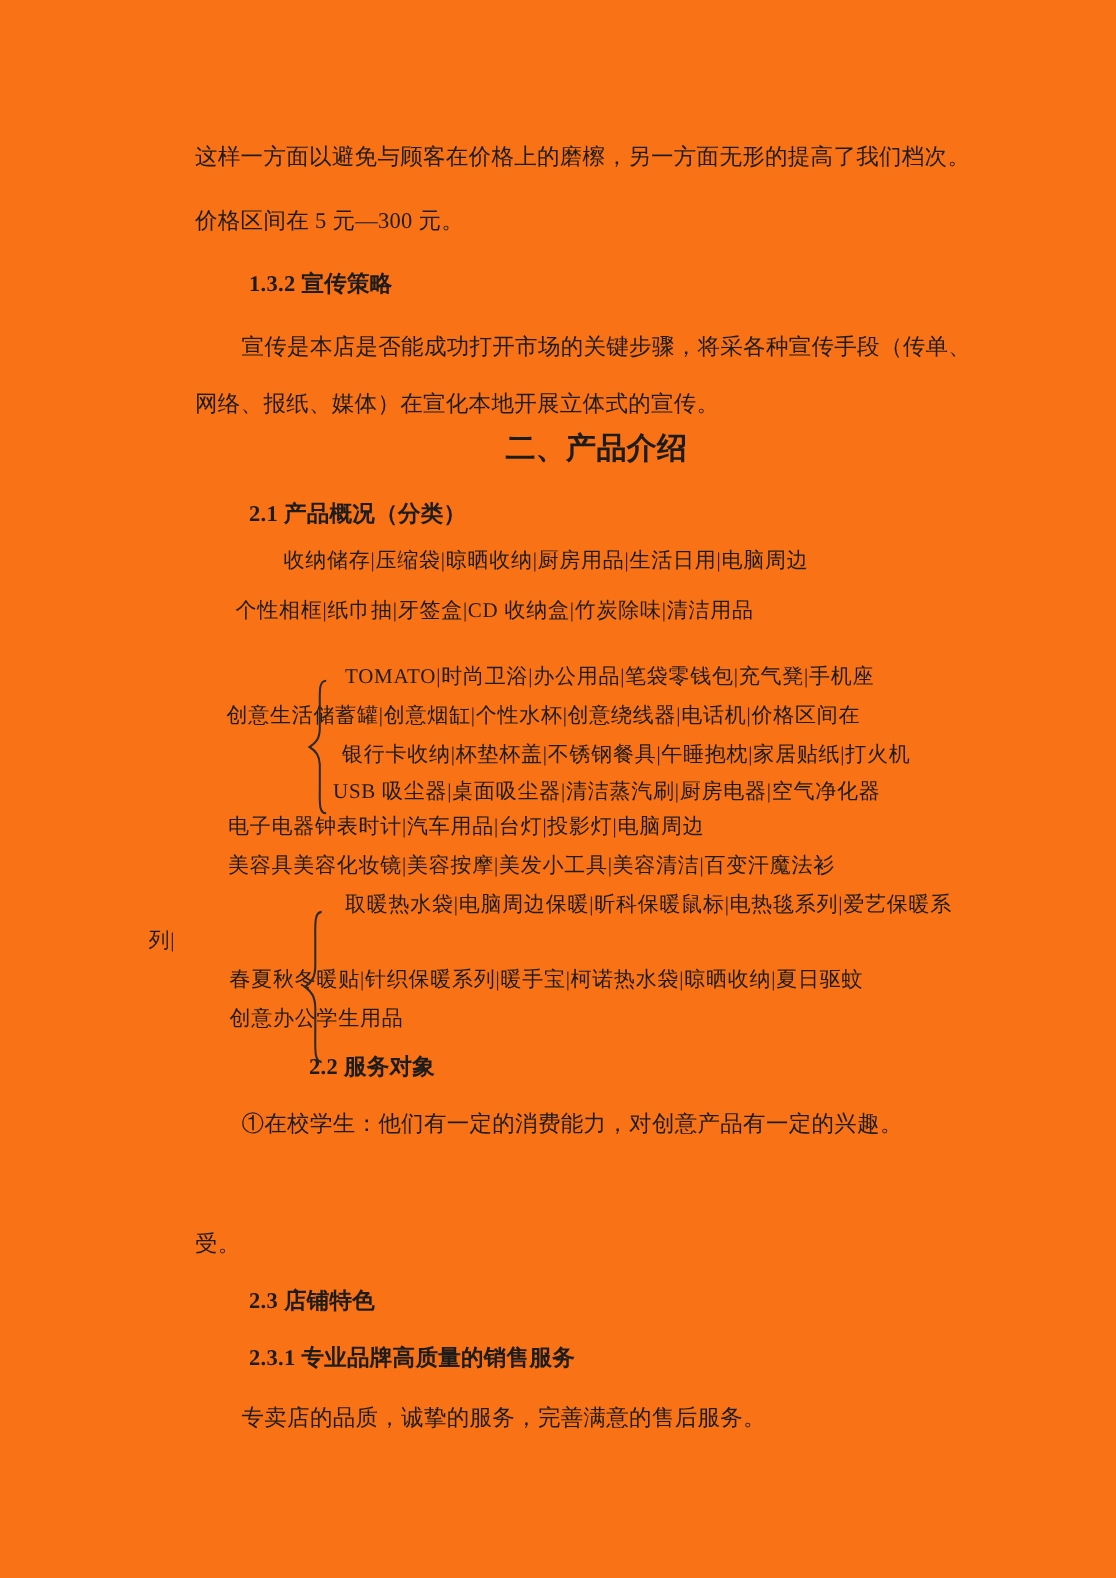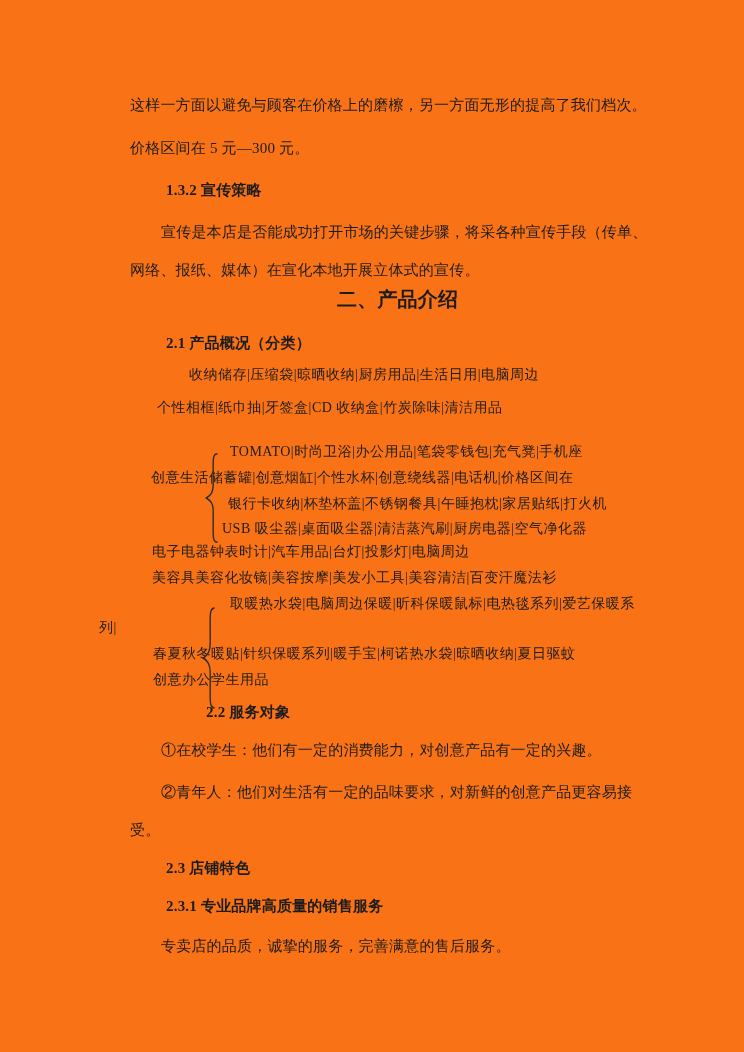--- a/index.html
+++ b/index.html
@@ -95,20 +95,19 @@
     </svg>
   </div>
   <div class="brace" id="brace2">
     <svg viewBox="0 0 20 100" preserveAspectRatio="none" aria-hidden="true">
       <path d="M17 2 C11 2 12 10 12 22 L12 36 C12 44 9 47 4 50 C9 53 12 56 12 64 L12 78 C12 90 11 98 17 98" fill="none" stroke="#2a2a2a" stroke-width="1.6"></path>
     </svg>
   </div>
 
   <div class="txt b" id="h22">2.2 服务对象</div>
   <div class="txt" id="s22l1">①在校学生：他们有一定的消费能力，对创意产品有一定的兴趣。</div>
-  <div class="txt" id="s22l2">②青年人：他们对生活有一定的品味要求，对新鲜的创意产品更容易接</div>
   <div class="txt" id="s22l3">受。</div>
 
   <div class="txt b" id="h23">2.3 店铺特色</div>
   <div class="txt b" id="h231">2.3.1 专业品牌高质量的销售服务</div>
   <div class="txt" id="s231l1">专卖店的品质，诚挚的服务，完善满意的售后服务。</div>
 
 </div>
 
 </body></html>

